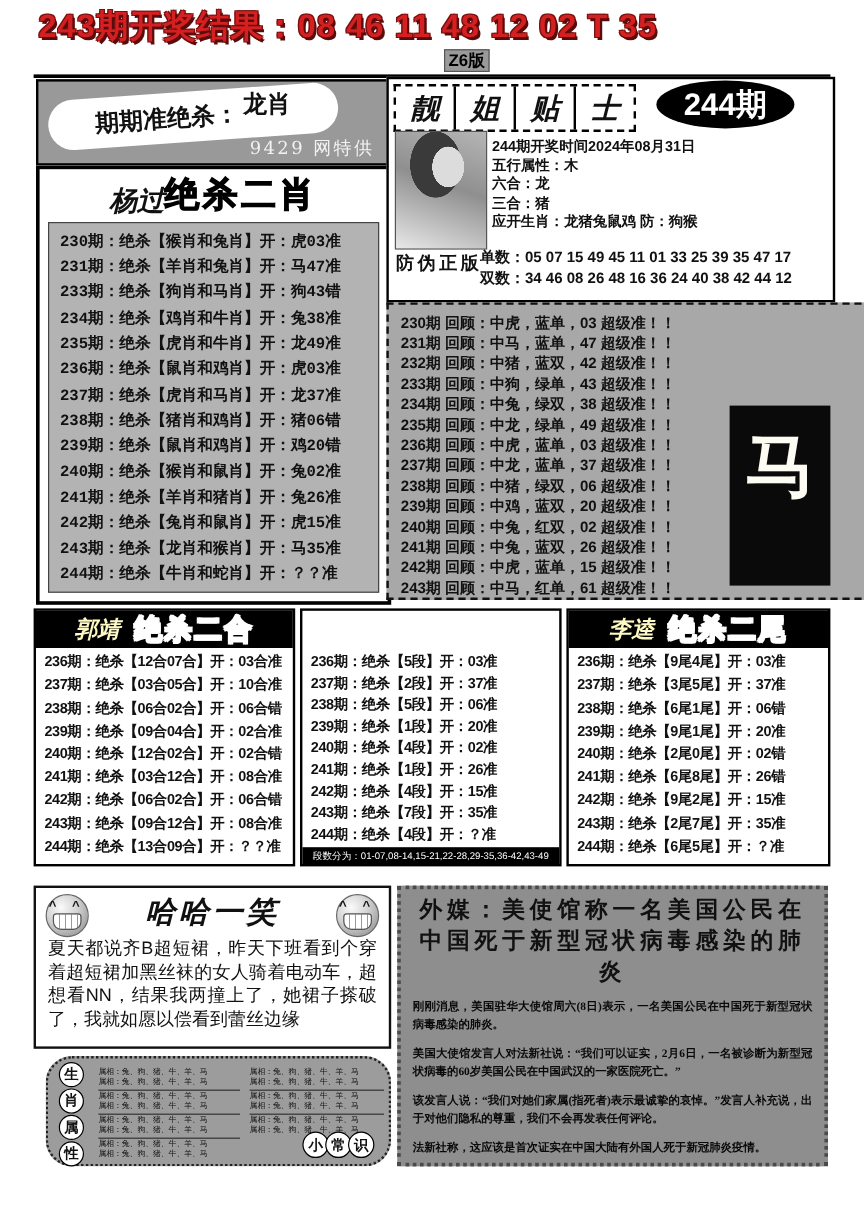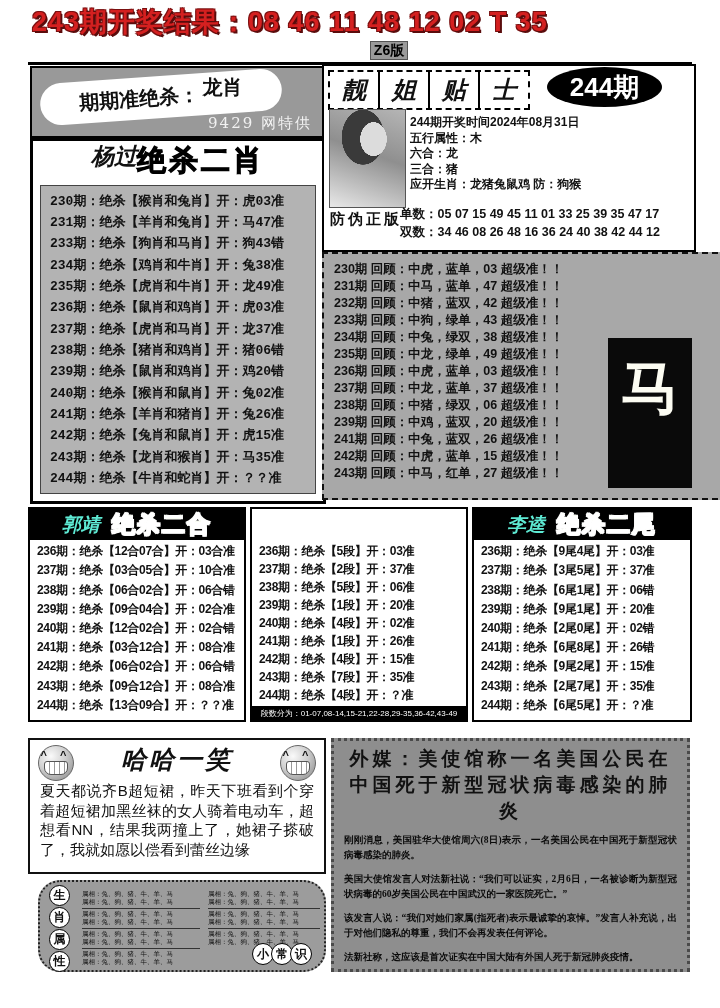--- a/index.html
+++ b/index.html
@@ -30,21 +30,21 @@
   .pill{position:absolute;left:8px;top:8px;width:242px;height:42px;background:#fff;border-radius:26px;
         transform:rotate(-4deg);display:flex;align-items:center;justify-content:center;font-weight:bold;}
   .pill .lab{font-size:20px;}
   .pill .val{font-size:20px;margin-left:4px;transform:translateY(-6px) rotate(4deg);
              font-family:"DejaVu Serif",serif;}
   .supply{position:absolute;right:10px;bottom:3px;color:#f2f2f2;font-family:"DejaVu Serif","Liberation Serif",serif;
           font-size:15px;letter-spacing:2px;}
 
   
   .ygbox{left:30px;top:138px;width:290px;height:360px;border:3px solid #000;background:#fff;}
-  .yg-head{height:42px;display:flex;align-items:flex-start;justify-content:center;gap:0;}
+  .yg-head{height:42px;display:flex;align-items:flex-end;justify-content:center;gap:0;}
   .script{font-family:"DejaVu Serif","Liberation Serif",serif;font-style:italic;font-weight:bold;}
   .yg-author{font-size:23px;}
   .yg-title{font-size:29px;font-weight:bold;letter-spacing:3px;-webkit-text-stroke:1px #000;}
   .yg-list{position:absolute;left:7px;right:7px;top:44px;bottom:7px;background:#b3b3b3;border:1px solid #444;
            padding:4px 0 4px 9px;display:flex;flex-direction:column;justify-content:space-around;font-family:Liberation Mono, monospace;}
   .yg-row{font-size:13px;font-weight:bold;white-space:nowrap;}
 
   
   .tipsbox{left:322px;top:64px;width:370px;height:184px;border:2px solid #000;background:#fff;}
   .titlebox{position:absolute;left:4px;top:4px;width:198px;height:36px;border:2px dashed #000;display:flex;}
@@ -66,21 +66,21 @@
   .reviewbox{left:322px;top:252px;width:426px;height:248px;border:2px dashed #111;background:#a8a8a8;
              padding:7px 88px 6px 10px;box-sizing:border-box;display:flex;flex-direction:column;justify-content:flex-start;}
   .rv-row{font-size:12.5px;font-weight:bold;white-space:nowrap;}
   .horse{position:absolute;left:608px;top:338px;width:84px;height:150px;background:#0a0a0a;
          display:flex;justify-content:center;align-items:flex-start;padding-top:12px;box-sizing:border-box;
          font-size:58px;font-weight:bold;color:#fcfcf2;font-family:"DejaVu Sans",sans-serif;}
 
   
   .panel{top:507px;height:215px;border:2px solid #000;background:#fff;box-sizing:border-box;}
   .p-head{height:31px;background:#000;display:flex;align-items:center;justify-content:center;gap:12px;}
-  .p-author{font-size:19px;color:#5eead4;}
+  .p-author{font-size:19px;color:#fef9c3;}
   .hollow{font-size:23px;font-weight:bold;letter-spacing:2px;color:#84cc16;-webkit-text-stroke:1.3px #fff;
     text-shadow:-1px -1px 0 #fff,1px -1px 0 #fff,-1px 1px 0 #fff,1px 1px 0 #fff;}
   .p-body{position:absolute;top:33px;left:5px;right:5px;bottom:5px;display:flex;flex-direction:column;justify-content:space-around;}
   .p-body.foot{bottom:16px;}
   .p-row{font-size:12px;font-weight:bold;white-space:nowrap;letter-spacing:-0.3px;padding-left:2px;}
   .p-foot{position:absolute;left:0;right:0;bottom:0;height:14px;background:#000;color:#fff;font-size:8px;
           display:flex;align-items:center;justify-content:center;white-space:nowrap;}
 
   
   .jokebox{left:28px;top:738px;width:298px;height:136px;border:2px solid #111;background:#fff;box-sizing:border-box;}
@@ -197,23 +197,24 @@
       <div class="rv-row">230期 回顾：中虎，蓝单，03 超级准！！</div>
       <div class="rv-row">231期 回顾：中马，蓝单，47 超级准！！</div>
       <div class="rv-row">232期 回顾：中猪，蓝双，42 超级准！！</div>
       <div class="rv-row">233期 回顾：中狗，绿单，43 超级准！！</div>
       <div class="rv-row">234期 回顾：中兔，绿双，38 超级准！！</div>
       <div class="rv-row">235期 回顾：中龙，绿单，49 超级准！！</div>
       <div class="rv-row">236期 回顾：中虎，蓝单，03 超级准！！</div>
       <div class="rv-row">237期 回顾：中龙，蓝单，37 超级准！！</div>
       <div class="rv-row">238期 回顾：中猪，绿双，06 超级准！！</div>
       <div class="rv-row">239期 回顾：中鸡，蓝双，20 超级准！！</div>
+      <div class="rv-row">240期 回顾：中兔，红双，02 超级准！！</div>
       <div class="rv-row">241期 回顾：中兔，蓝双，26 超级准！！</div>
       <div class="rv-row">242期 回顾：中虎，蓝单，15 超级准！！</div>
-      <div class="rv-row">243期 回顾：中马，红单，27 超级准！！</div>
+      <div class="rv-row">243期 回顾：中马，红单，61 超级准！！</div>
     </div>
   <div class="abs horse">
     <span>马</span>
   </div>
 
   <div class="abs panel" style="left:28px;width:218px;">
     <div class="p-head">
       <span class="script p-author">郭靖</span>
       <span class="hollow">绝杀二合</span>
     </div>

